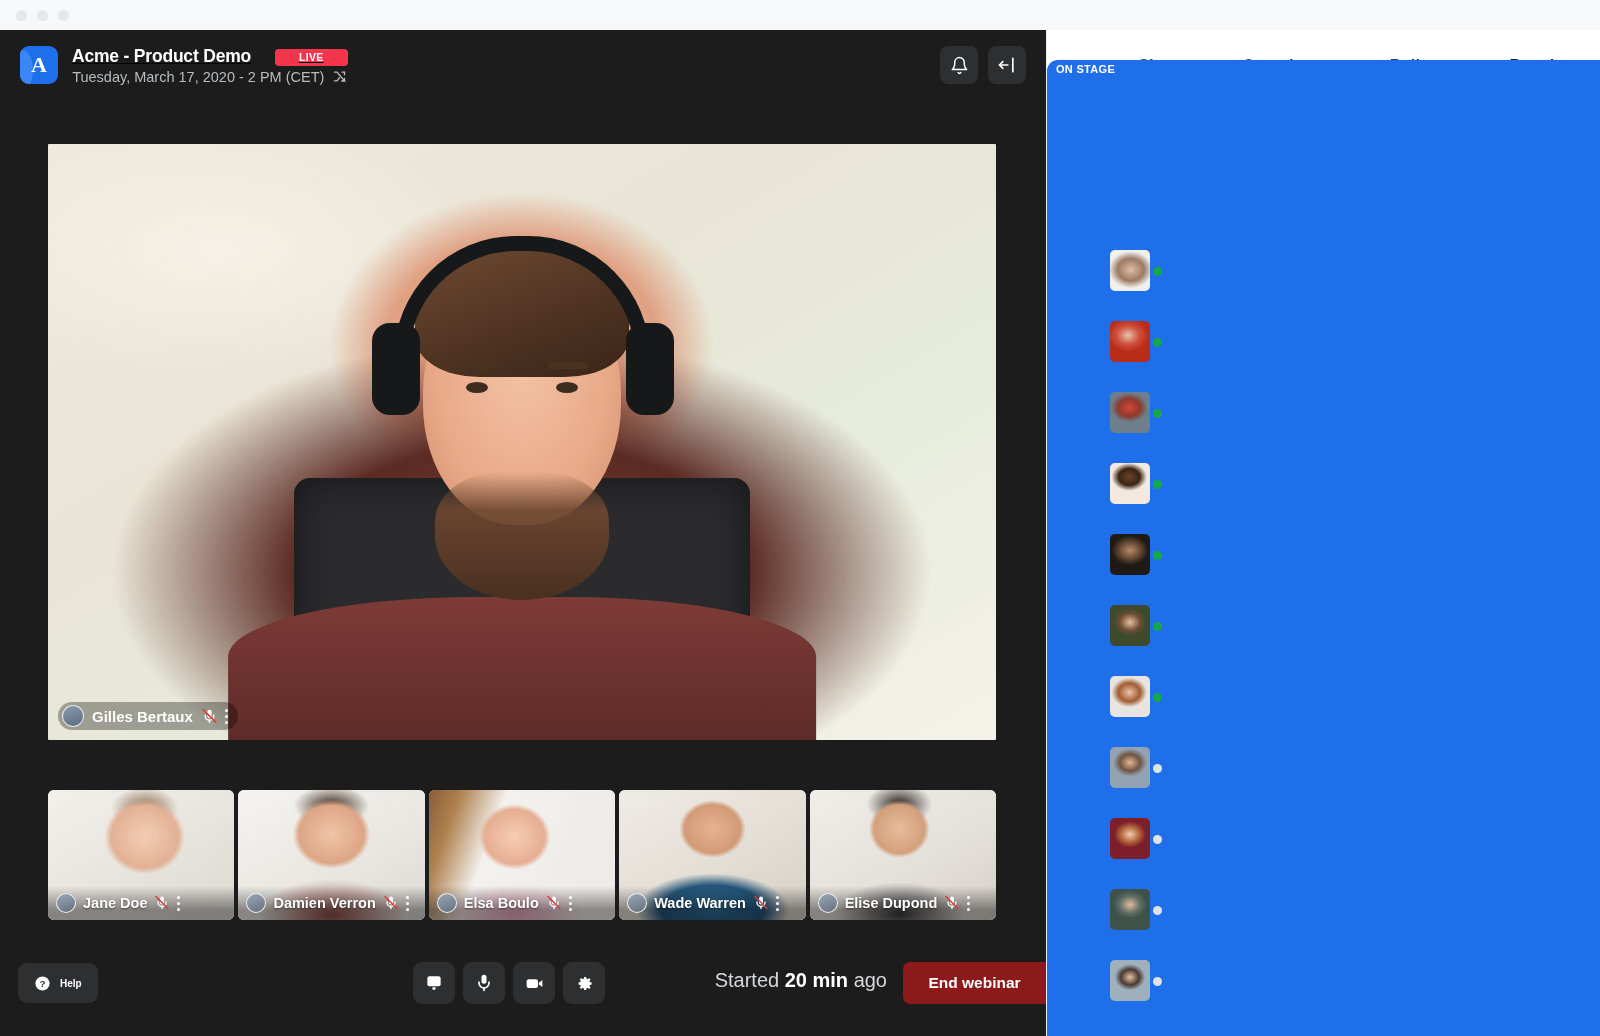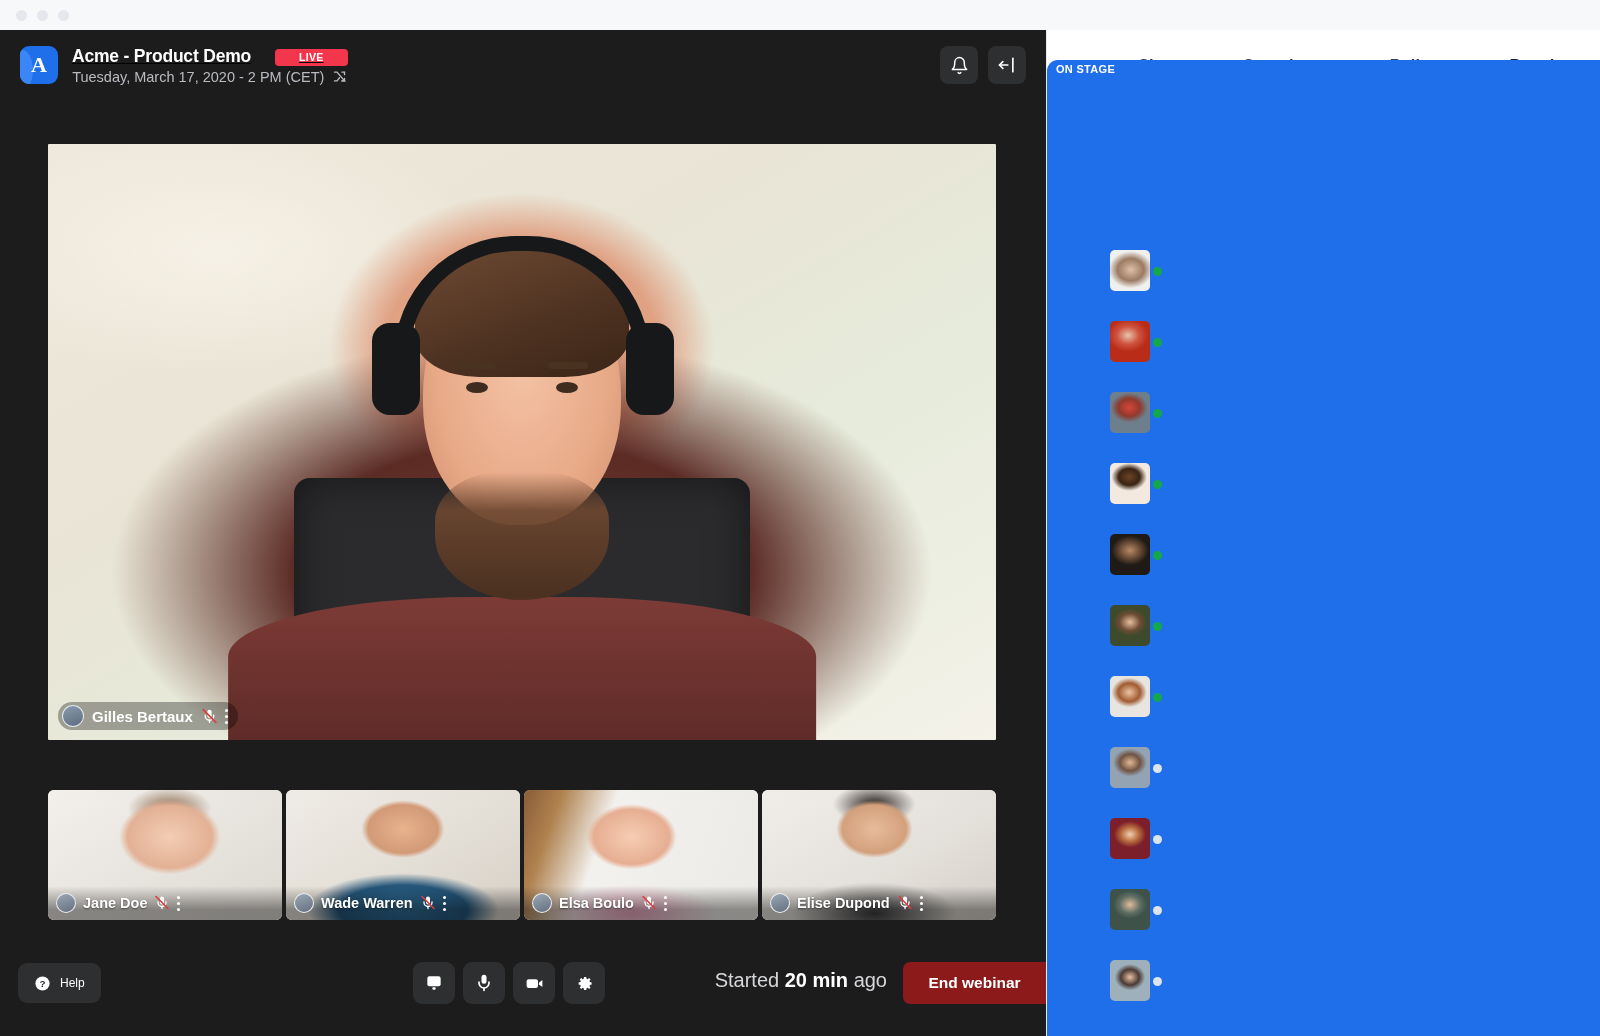--- a/index.html
+++ b/index.html
@@ -196,21 +196,21 @@
 
   
   .toolbar {
     position: absolute; left: 0; bottom: 0; width: 1046px; height: 110px;
   }
   .help-btn {
     position: absolute; left: 18px; bottom: 33px; height: 40px;
     display: flex; align-items: center; gap: 9px; padding: 0 16px;
     background: #2e2f31; border: none; border-radius: 9px; cursor: pointer;
   }
-  .help-btn .lbl { color: #fff; font-size: 12px; font-weight: normal; }
+  .help-btn .lbl { color: #fff; font-size: 10px; font-weight: bold; }
   .center-ctrls {
     position: absolute; left: 413px; bottom: 32px; display: flex; gap: 8px;
   }
   .cbtn {
     width: 42px; height: 42px; border-radius: 9px; background: #2e2f31; border: none;
     display: flex; align-items: center; justify-content: center; cursor: pointer;
   }
   .started {
     position: absolute; right: 159px; bottom: 44px; color: #d6d7da; font-size: 20px;
     white-space: nowrap;
@@ -382,60 +382,80 @@
               <path d="M3 3l18 18" stroke="#e03b3b" stroke-width="2.3"></path>
             </svg>
           </span>
           <span class="kebab">
               <i></i>
               <i></i>
               <i></i>
             </span>
         </div>
       </div>
+      <div class="thumb t2">
+        <div class="tbg"></div>
+        <div class="thumb-bar">
+          <span class="av"></span>
+          <span class="nm">Damien Verron</span>
+          <span class="mic-off">
+            <svg width="16" height="17" viewBox="0 0 24 24" fill="none" stroke="#fff" stroke-width="2" stroke-linecap="round">
+              <path d="M12 3a3 3 0 0 1 3 3v6a3 3 0 0 1-6 0V6a3 3 0 0 1 3-3z" fill="#fff" stroke="none"></path>
+              <path d="M6 11v1a6 6 0 0 0 12 0v-1"></path>
+                <path d="M12 18v3"></path>
+              <path d="M3 3l18 18" stroke="#e03b3b" stroke-width="2.3"></path>
+            </svg>
+          </span>
+          <span class="kebab">
+              <i></i>
+              <i></i>
+              <i></i>
+            </span>
+        </div>
+      </div>
+      <div class="thumb t3">
+        <div class="tbg"></div>
+        <div class="thumb-bar">
+          <span class="av"></span>
+          <span class="nm">Elsa Boulo</span>
+          <span class="mic-off">
+            <svg width="16" height="17" viewBox="0 0 24 24" fill="none" stroke="#fff" stroke-width="2" stroke-linecap="round">
+              <path d="M12 3a3 3 0 0 1 3 3v6a3 3 0 0 1-6 0V6a3 3 0 0 1 3-3z" fill="#fff" stroke="none"></path>
+              <path d="M6 11v1a6 6 0 0 0 12 0v-1"></path>
+                <path d="M12 18v3"></path>
+              <path d="M3 3l18 18" stroke="#e03b3b" stroke-width="2.3"></path>
+            </svg>
+          </span>
+          <span class="kebab">
+              <i></i>
+              <i></i>
+              <i></i>
+            </span>
+        </div>
+      </div>
       <div class="thumb t4">
         <div class="tbg"></div>
         <div class="thumb-bar">
           <span class="av"></span>
           <span class="nm">Wade Warren</span>
           <span class="mic-off">
             <svg width="16" height="17" viewBox="0 0 24 24" fill="none" stroke="#fff" stroke-width="2" stroke-linecap="round">
               <path d="M12 3a3 3 0 0 1 3 3v6a3 3 0 0 1-6 0V6a3 3 0 0 1 3-3z" fill="#fff" stroke="none"></path>
               <path d="M6 11v1a6 6 0 0 0 12 0v-1"></path>
                 <path d="M12 18v3"></path>
               <path d="M3 3l18 18" stroke="#e03b3b" stroke-width="2.3"></path>
             </svg>
           </span>
           <span class="kebab">
               <i></i>
               <i></i>
               <i></i>
             </span>
         </div>
       </div>
-      <div class="thumb t3">
-        <div class="tbg"></div>
-        <div class="thumb-bar">
-          <span class="av"></span>
-          <span class="nm">Elsa Boulo</span>
-          <span class="mic-off">
-            <svg width="16" height="17" viewBox="0 0 24 24" fill="none" stroke="#fff" stroke-width="2" stroke-linecap="round">
-              <path d="M12 3a3 3 0 0 1 3 3v6a3 3 0 0 1-6 0V6a3 3 0 0 1 3-3z" fill="#fff" stroke="none"></path>
-              <path d="M6 11v1a6 6 0 0 0 12 0v-1"></path>
-                <path d="M12 18v3"></path>
-              <path d="M3 3l18 18" stroke="#e03b3b" stroke-width="2.3"></path>
-            </svg>
-          </span>
-          <span class="kebab">
-              <i></i>
-              <i></i>
-              <i></i>
-            </span>
-        </div>
-      </div>
       <div class="thumb t5">
         <div class="tbg"></div>
         <div class="thumb-bar">
           <span class="av"></span>
           <span class="nm">Elise Dupond</span>
           <span class="mic-off">
             <svg width="16" height="17" viewBox="0 0 24 24" fill="none" stroke="#fff" stroke-width="2" stroke-linecap="round">
               <path d="M12 3a3 3 0 0 1 3 3v6a3 3 0 0 1-6 0V6a3 3 0 0 1 3-3z" fill="#fff" stroke="none"></path>
               <path d="M6 11v1a6 6 0 0 0 12 0v-1"></path>
                 <path d="M12 18v3"></path>

